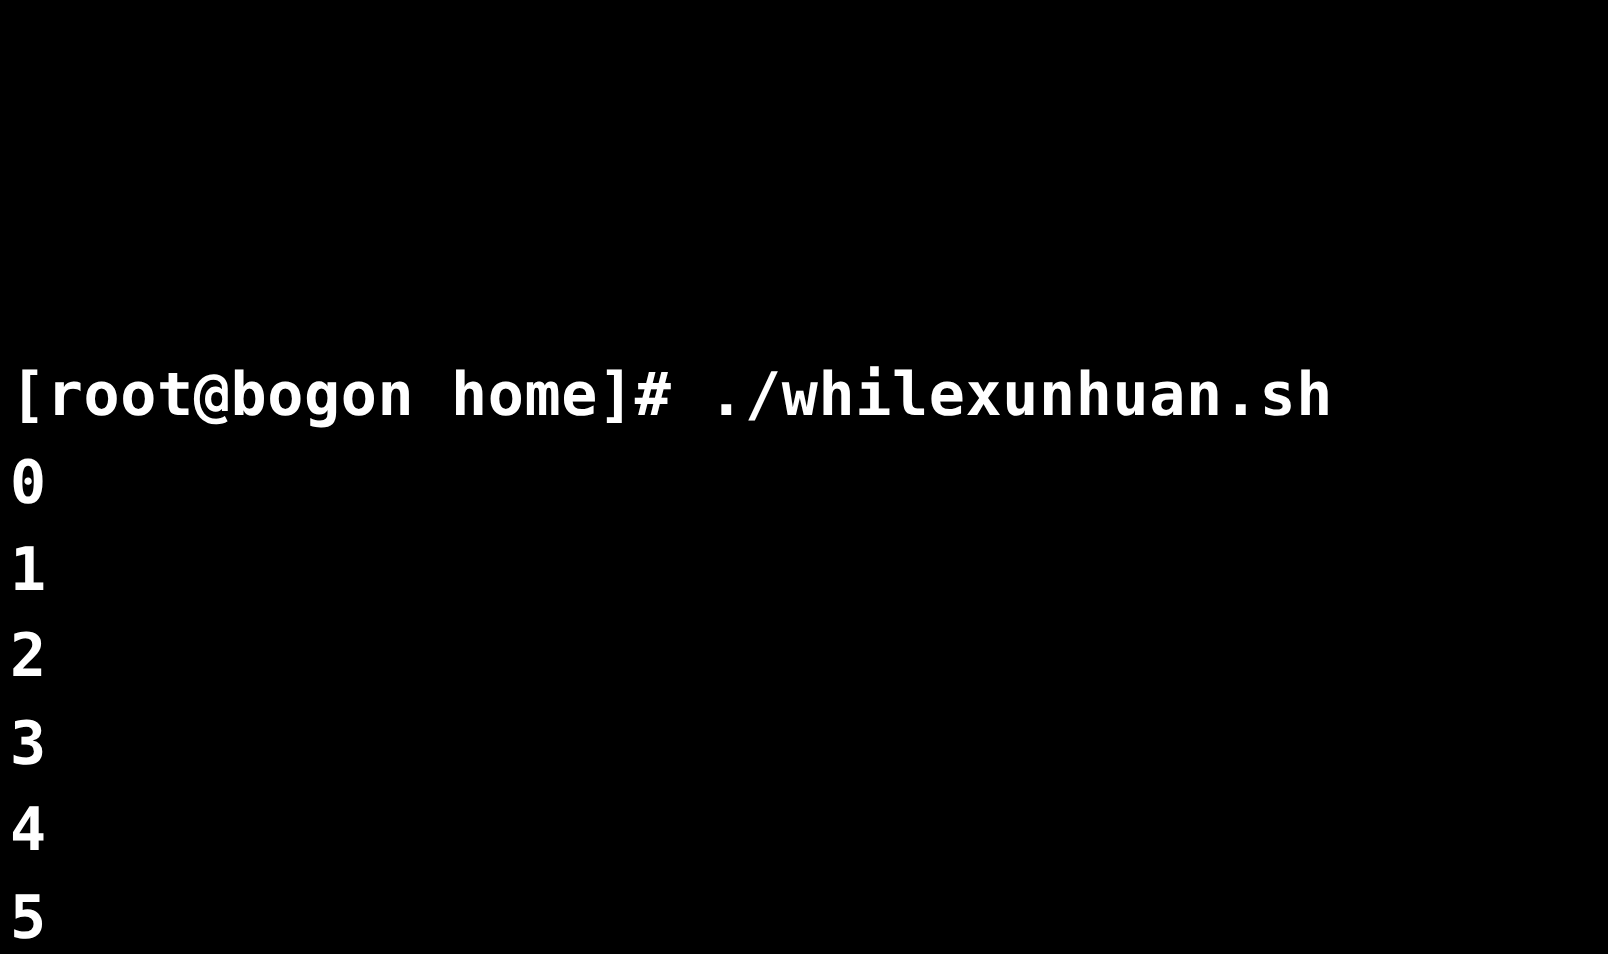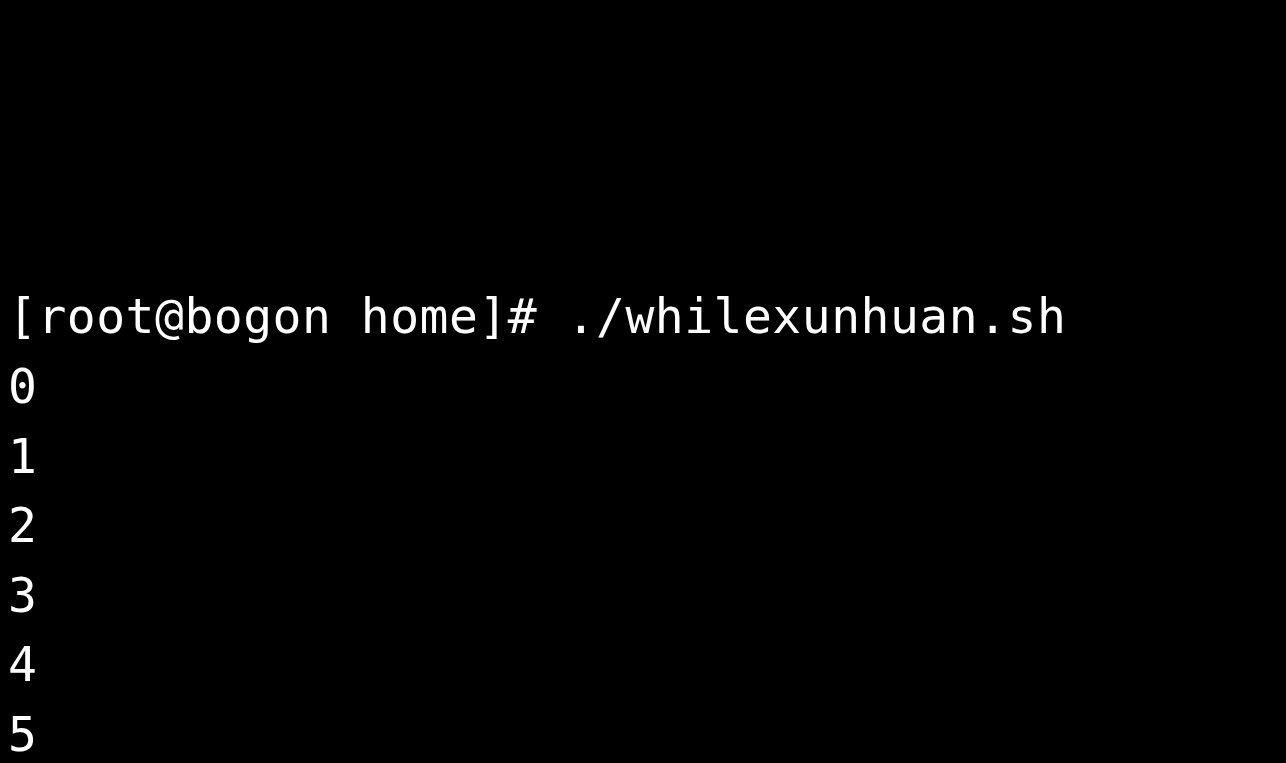--- a/index.html
+++ b/index.html
@@ -15,20 +15,21 @@
       line-height: 1.45;
       padding: 4px 8px;
       width: 1286px;
       height: 763px;
       overflow: hidden;
       white-space: pre;
       letter-spacing: 0.5px;
     }
     .terminal-line {
       display: block;
+      font-weight: bold;
     }
     .prompt-line {
       white-space: nowrap;
     }
   </style>
 </head>
 <body>
 
 
 

